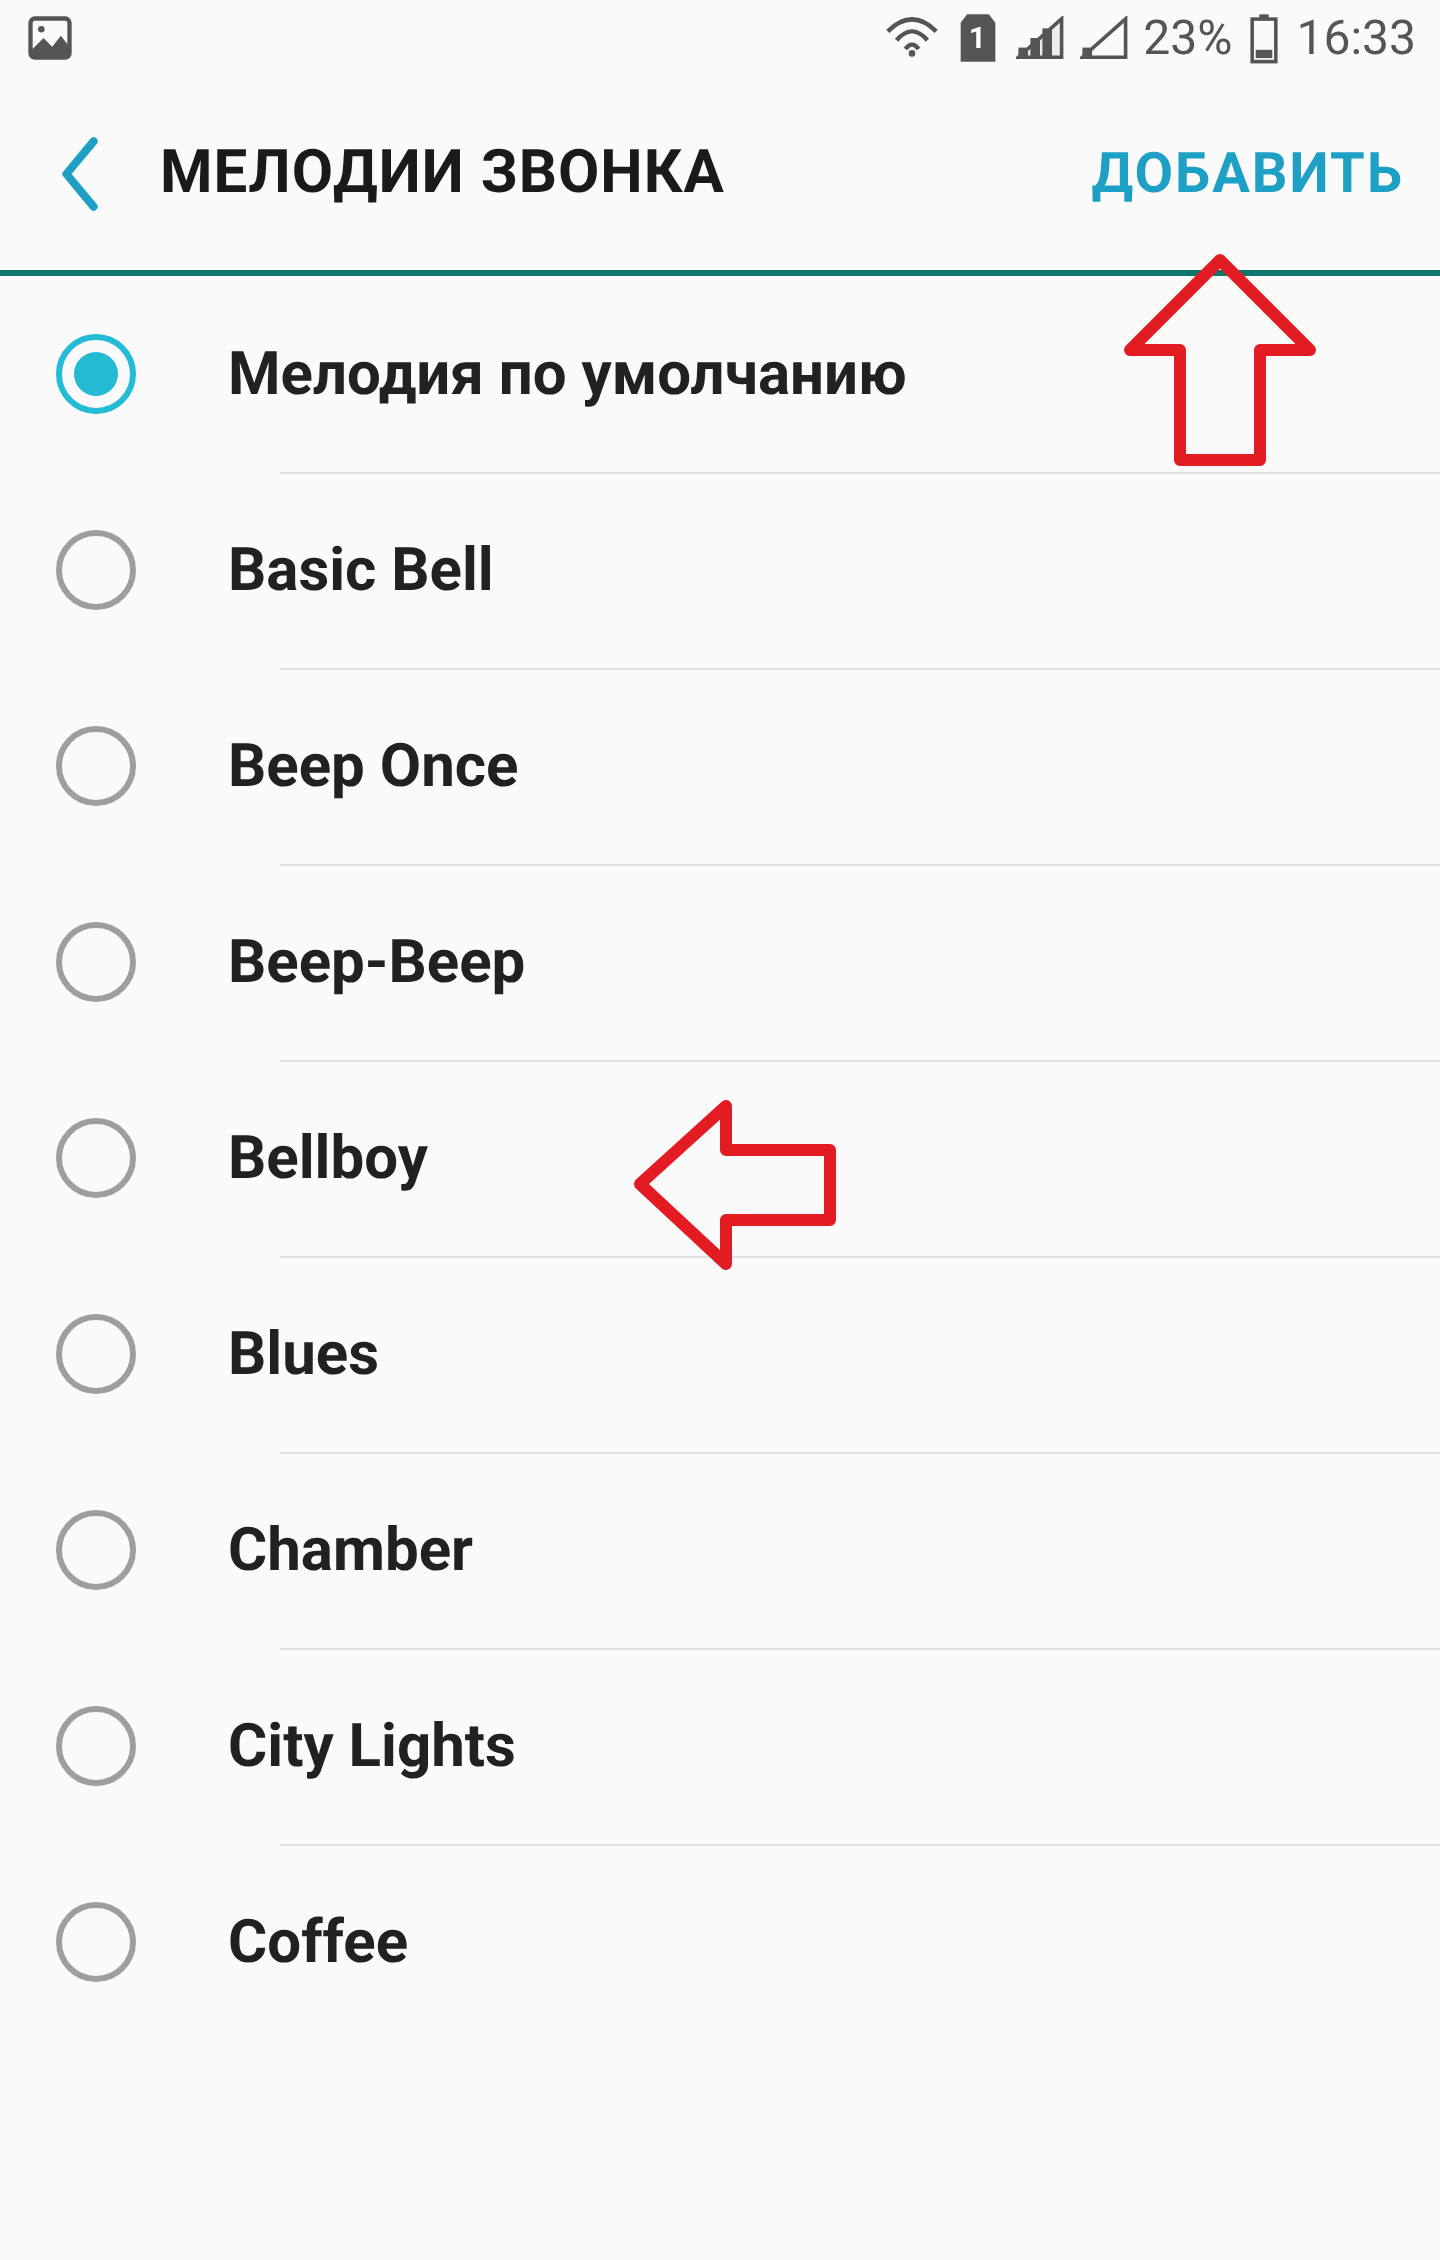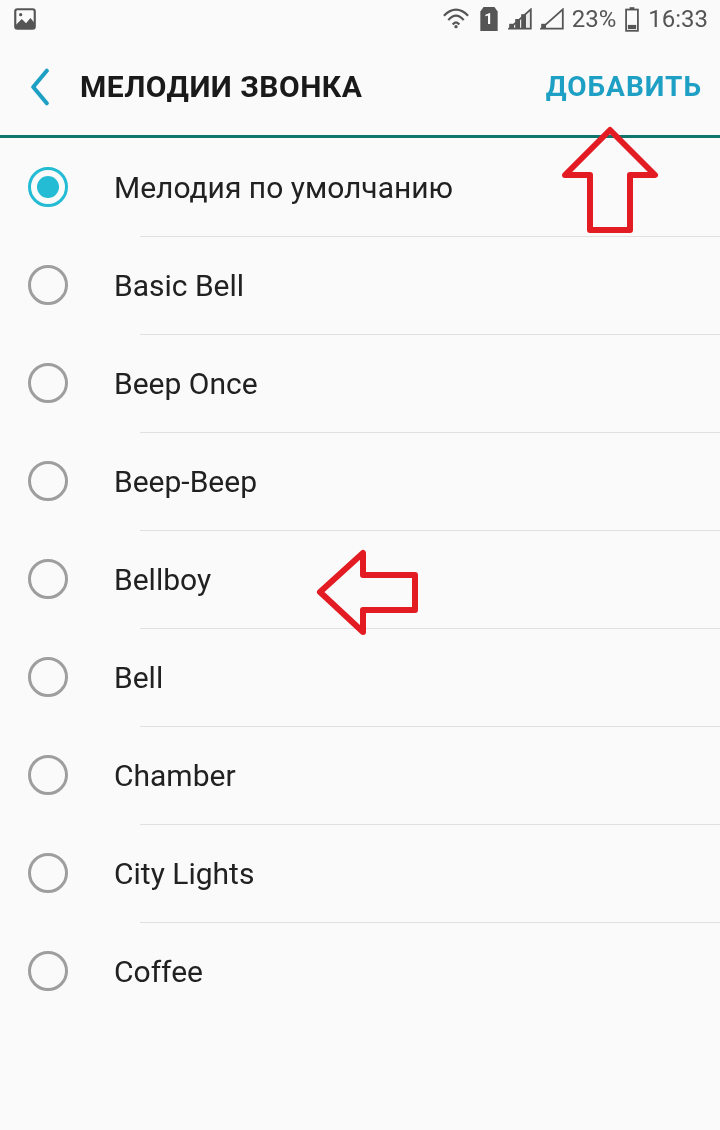--- a/index.html
+++ b/index.html
@@ -73,21 +73,21 @@
   }
   .radio.selected::after {
     content: "";
     width: 22px; height: 22px;
     border-radius: 50%;
     background: #23bcd4;
   }
   .row-label {
     font-size: 30px;
     color: #212121;
-    font-weight: 400;
+    font-weight: 700;
   }
   .row-sep {
     position: absolute;
     left: 112px; right: 0;
     height: 1px;
     background: #e0e0e0;
   }
   .row-wrap { position: relative; }
   
   .arrow {
@@ -193,21 +193,21 @@
   <div class="row-wrap">
       <div class="row">
         <div class="radio"></div>
         <div class="row-label">Bellboy</div>
       </div>
       <div class="row-sep"></div>
     </div>
   <div class="row-wrap">
       <div class="row">
         <div class="radio"></div>
-        <div class="row-label">Bell</div>
+        <div class="row-label">Blues</div>
       </div>
       <div class="row-sep"></div>
     </div>
   <div class="row-wrap">
       <div class="row">
         <div class="radio"></div>
         <div class="row-label">Chamber</div>
       </div>
       <div class="row-sep"></div>
     </div>

